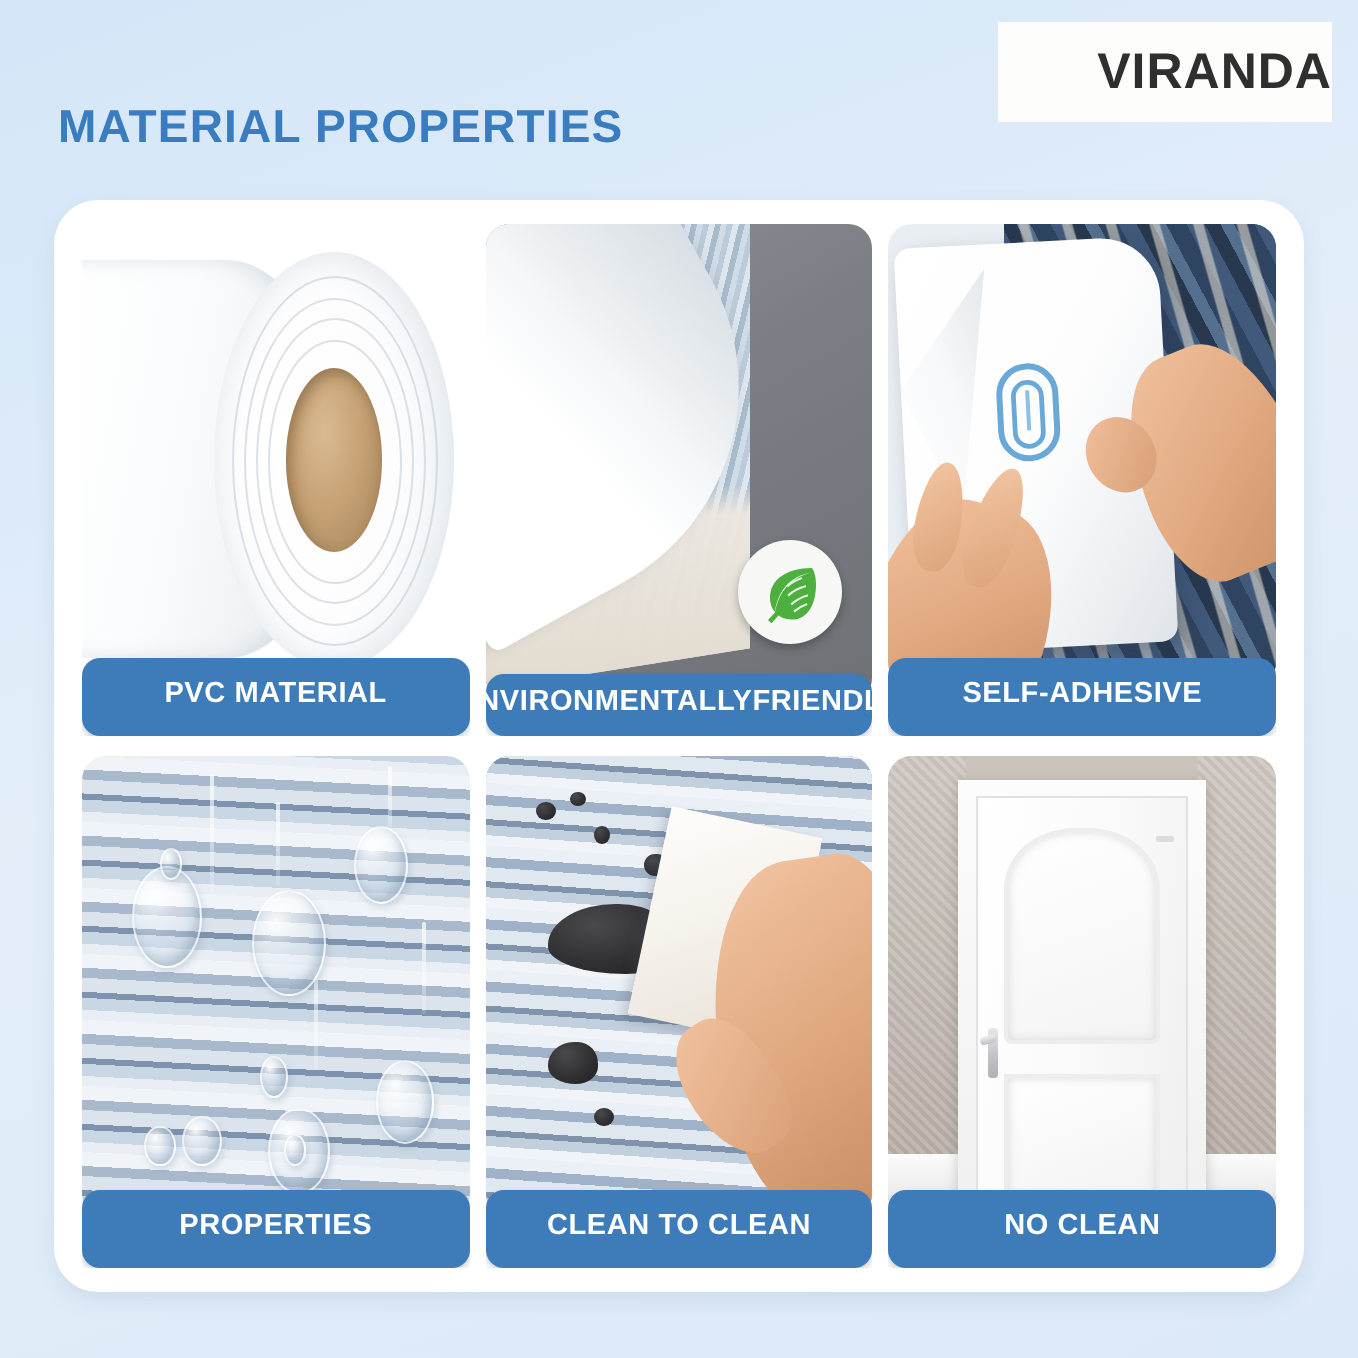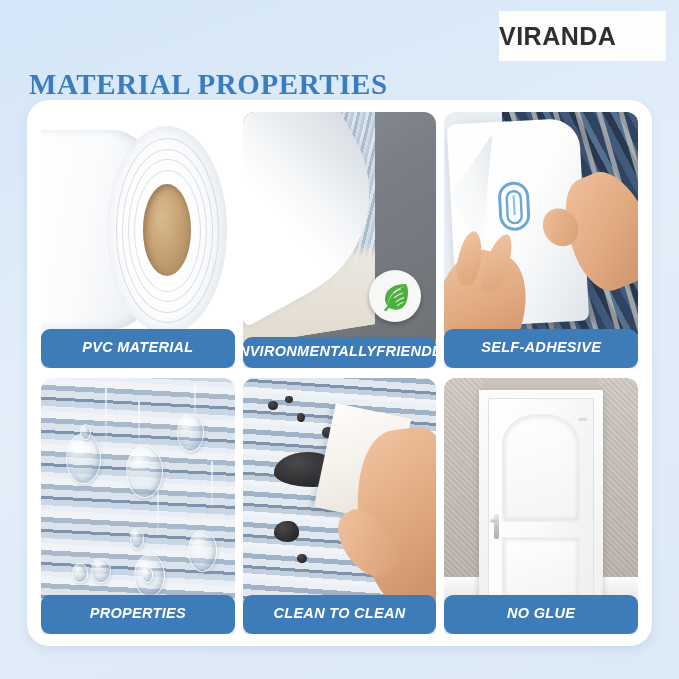--- a/index.html
+++ b/index.html
@@ -24,38 +24,38 @@
   
   .brand-badge {
     position: absolute;
     left: 499px;
     top: 11px;
     width: 167px;
     height: 50px;
     background: #fdfdfc;
     display: flex;
     align-items: center;
-    justify-content: flex-start;
+    justify-content: flex-end;
   }
   .brand-text {
     font-size: 25px;
     font-weight: bold;
     letter-spacing: 0.5px;
     color: #2f2f2f;
     font-family: "Liberation Sans", sans-serif;
   }
   .page-title {
     position: absolute;
     left: 29px;
-    top: 68px;
-    font-size: 29px;
+    top: 50px;
+    font-size: 23px;
     font-weight: bold;
     letter-spacing: 0.6px;
     color: #3a7cc0;
-    font-family: Liberation Serif, serif;
+    font-family: Liberation Sans, sans-serif;
     white-space: nowrap;
   }
 
   
   .panel {
     position: absolute;
     left: 27px;
     top: 100px;
     width: 625px;
     height: 546px;
@@ -66,21 +66,20 @@
     padding: 12px 14px;
   }
   .grid {
     width: 100%;
     height: 100%;
     display: grid;
     grid-template-columns: repeat(3, 1fr);
     grid-template-rows: repeat(2, 1fr);
     column-gap: 8px;
     row-gap: 10px;
-    font-style: italic;
   }
 
   .card {
     position: relative;
     display: flex;
     flex-direction: column;
     overflow: hidden;
   }
   .card-media {
     position: relative;
@@ -553,18 +552,18 @@
           <div class="door-skirt"></div>
           <div class="door-frame">
             <div class="door-slab">
               <div class="door-hinge"></div>
               <div class="door-panel-top"></div>
               <div class="door-panel-bot"></div>
               <div class="door-handle"></div>
             </div>
           </div>
         </div>
-        <div class="card-label">NO GLUE</div>
+        <div class="card-label">NO CLEAN</div>
       </div>
 
     </div>
   </div>
 </div>
 
 </body></html>

